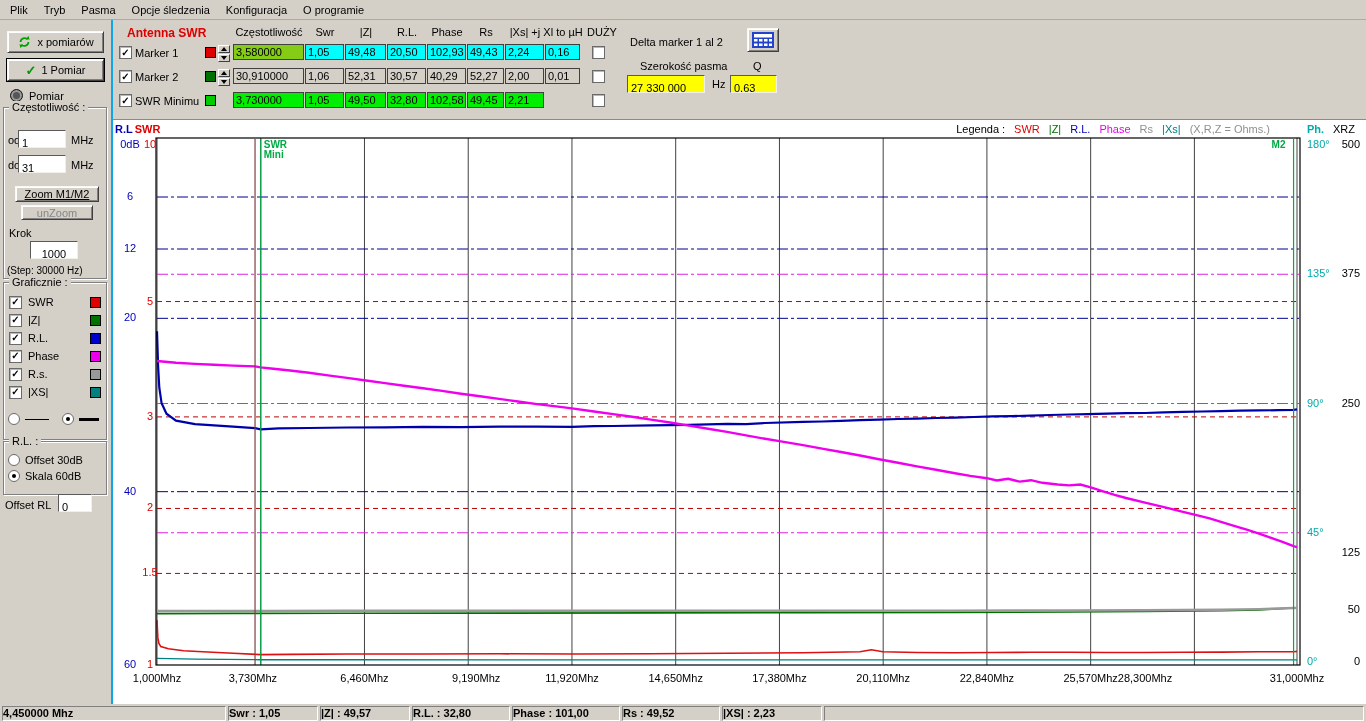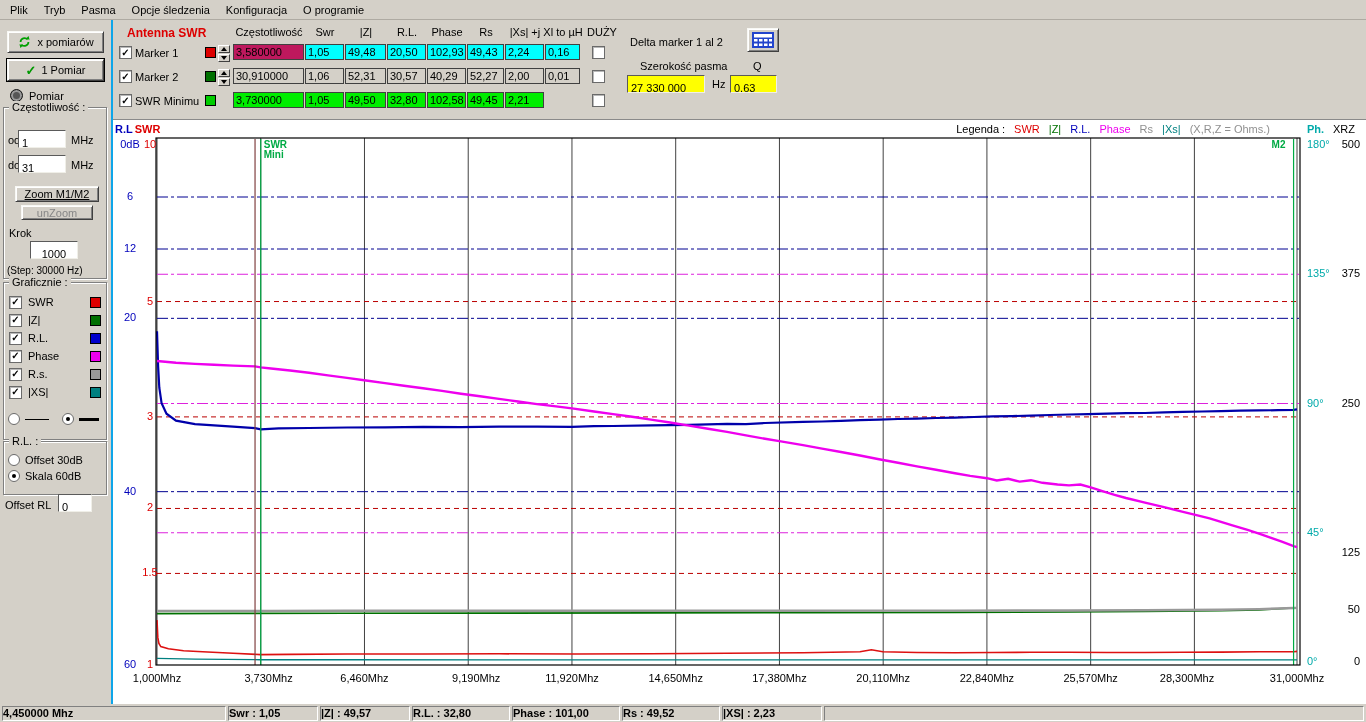--- a/index.html
+++ b/index.html
@@ -209,21 +209,21 @@
         <div class="mt-hdr" style="position: absolute; left: 382px; top: 6px; width: 60px;">|Xs| +j</div>
         <div class="mt-hdr" style="position: absolute; left: 422px; top: 6px; width: 56px;">Xl to µH</div>
         <div class="mt-hdr" style="position: absolute; left: 460px; top: 6px; width: 58px;">DUŻY</div>
         <div class="checkbox" style="position: absolute; left: 6px; top: 26px;">✓</div>
         <div class="mt-label" style="position: absolute; left: 22px; top: 27px;">Marker 1</div>
         <div class="swatch" style="position: absolute; left: 92px; top: 27px; background: rgb(221, 0, 0);"></div>
         <div class="spinner" style="position: absolute; left: 105px; top: 25px;">
           <div class="spin up"></div>
           <div class="spin down"></div>
         </div>
-        <div class="mt-cell" style="position: absolute; left: 120px; top: 24px; width: 71px; background: #be185d;">3,580000</div>
+        <div class="mt-cell" style="position: absolute; left: 120px; top: 24px; width: 71px; background: #84cc16;">3,580000</div>
         <div class="mt-cell" style="position: absolute; left: 192px; top: 24px; width: 39px; background: rgb(0, 255, 255);">1,05</div>
         <div class="mt-cell" style="position: absolute; left: 232px; top: 24px; width: 41px; background: rgb(0, 255, 255);">49,48</div>
         <div class="mt-cell" style="position: absolute; left: 274px; top: 24px; width: 39px; background: rgb(0, 255, 255);">20,50</div>
         <div class="mt-cell" style="position: absolute; left: 314px; top: 24px; width: 39px; background: rgb(0, 255, 255);">102,93</div>
         <div class="mt-cell" style="position: absolute; left: 354px; top: 24px; width: 37px; background: rgb(0, 255, 255);">49,43</div>
         <div class="mt-cell" style="position: absolute; left: 392px; top: 24px; width: 39px; background: rgb(0, 255, 255);">2,24</div>
         <div class="mt-cell" style="position: absolute; left: 432px; top: 24px; width: 35px; background: rgb(0, 255, 255);">0,16</div>
         <div class="checkbox" style="position: absolute; left: 479px; top: 26px;"></div>
         <div class="checkbox" style="position: absolute; left: 6px; top: 50px;">✓</div>
         <div class="mt-label" style="position: absolute; left: 22px; top: 51px;">Marker 2</div>
@@ -355,30 +355,30 @@
       <div class="tick-label" style="left: 1194px; top: 276.5px; color: rgb(0, 170, 170); width: 28px; text-align: left;">90°</div>
       <div class="tick-label" style="left: 1194px; top: 405.75px; color: rgb(0, 170, 170); width: 28px; text-align: left;">45°</div>
       <div class="tick-label" style="left: 1194px; top: 535px; color: rgb(0, 170, 170); width: 28px; text-align: left;">0°</div>
       <div class="tick-label" style="left: 1220px; top: 18px; color: rgb(0, 0, 0); width: 27px; text-align: right;">500</div>
       <div class="tick-label" style="left: 1220px; top: 147.25px; color: rgb(0, 0, 0); width: 27px; text-align: right;">375</div>
       <div class="tick-label" style="left: 1220px; top: 276.5px; color: rgb(0, 0, 0); width: 27px; text-align: right;">250</div>
       <div class="tick-label" style="left: 1220px; top: 405.75px; color: rgb(0, 0, 0); width: 27px; text-align: right; margin-top: 20px;">125</div>
       <div class="tick-label" style="left: 1220px; top: 483.3px; color: rgb(0, 0, 0); width: 27px; text-align: right;">50</div>
       <div class="tick-label" style="left: 1220px; top: 535px; color: rgb(0, 0, 0); width: 27px; text-align: right;">0</div>
       <div class="tick-label" style="left: 12px; top: 552px; color: rgb(0, 0, 0); width: 64px; text-align: center;">1,000Mhz</div>
-      <div class="tick-label" style="left: 115.74px; top: 552px; color: rgb(0, 0, 0); width: 64px; text-align: right;">3,730Mhz</div>
+      <div class="tick-label" style="left: 115.74px; top: 552px; color: rgb(0, 0, 0); width: 64px; text-align: left;">3,730Mhz</div>
       <div class="tick-label" style="left: 219.48px; top: 552px; color: rgb(0, 0, 0); width: 64px; text-align: center;">6,460Mhz</div>
       <div class="tick-label" style="left: 323.22px; top: 552px; color: rgb(0, 0, 0); width: 64px; text-align: center; margin-left: 8px;">9,190Mhz</div>
       <div class="tick-label" style="left: 426.96px; top: 552px; color: rgb(0, 0, 0); width: 64px; text-align: center;">11,920Mhz</div>
       <div class="tick-label" style="left: 530.7px; top: 552px; color: rgb(0, 0, 0); width: 64px; text-align: center;">14,650Mhz</div>
       <div class="tick-label" style="left: 634.44px; top: 552px; color: rgb(0, 0, 0); width: 64px; text-align: center;">17,380Mhz</div>
       <div class="tick-label" style="left: 738.18px; top: 552px; color: rgb(0, 0, 0); width: 64px; text-align: center;">20,110Mhz</div>
       <div class="tick-label" style="left: 841.92px; top: 552px; color: rgb(0, 0, 0); width: 64px; text-align: center;">22,840Mhz</div>
       <div class="tick-label" style="left: 945.66px; top: 552px; color: rgb(0, 0, 0); width: 64px; text-align: center;">25,570Mhz</div>
-      <div class="tick-label" style="left: 1042px; top: 552px; color: rgb(0, 0, 0); width: 64px; text-align: center;">28,300Mhz</div>
+      <div class="tick-label" style="left: 1000px; top: 552px; color: rgb(0, 0, 0); width: 64px; text-align: center;">28,300Mhz</div>
       <div class="tick-label" style="left: 1152px; top: 552px; color: rgb(0, 0, 0); width: 64px; text-align: center;">31,000Mhz</div>
     </div>
 
   <div id="statusbar">
       <div class="sseg" style="width: 224px;">4,450000 Mhz</div>
       <div class="sseg" style="width: 90px;">Swr : 1,05</div>
       <div class="sseg" style="width: 90px;">|Z| : 49,57</div>
       <div class="sseg" style="width: 98px;">R.L. : 32,80</div>
       <div class="sseg" style="width: 108px;">Phase : 101,00</div>
       <div class="sseg" style="width: 98px;">Rs : 49,52</div>

